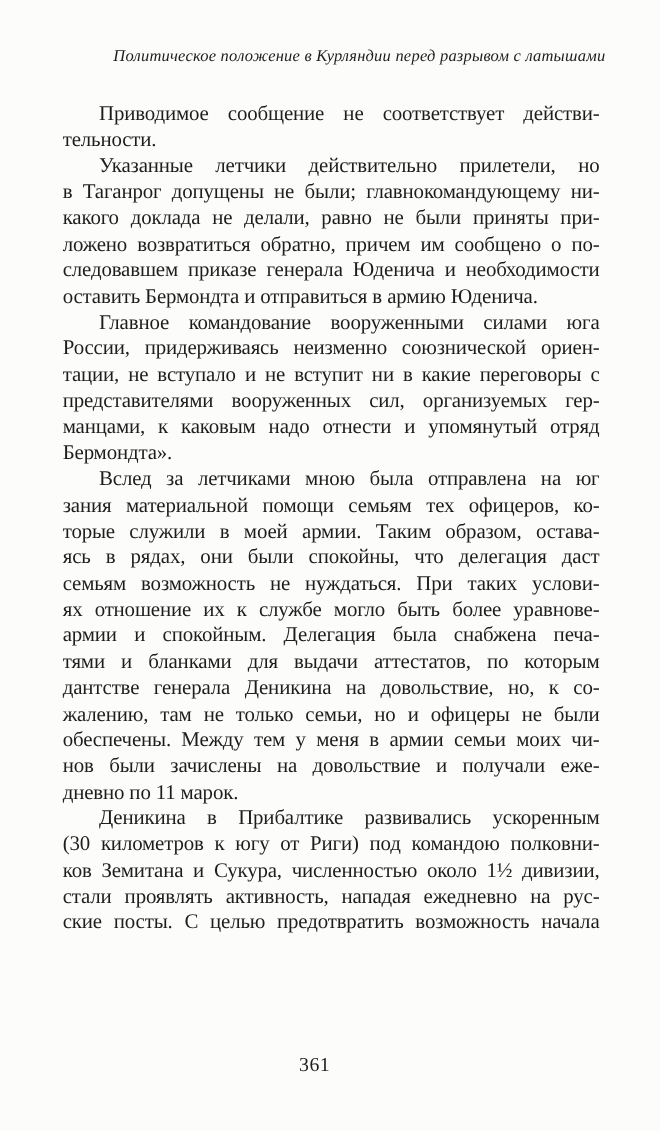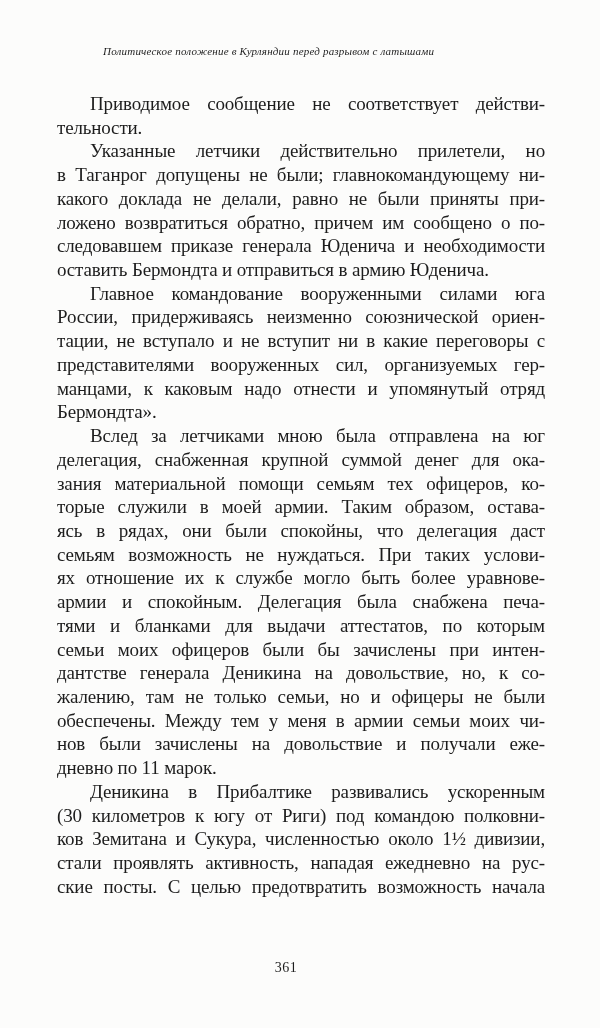--- a/index.html
+++ b/index.html
@@ -20,23 +20,23 @@
     color: var(--ink, #1d1d1d);
     font-family: "Liberation Serif", "DejaVu Serif", serif;
   }
   .running-head {
     position: absolute;
     top: 41px;
     left: 57px;
     width: 488px;
     box-sizing: border-box;
     padding-left: 46px;
-    text-align: left;
+    text-align: center;
     font-style: italic;
-    font-size: 11px;
+    font-size: 15px;
     line-height: 20px;
     letter-spacing: 0.2px;
     color: var(--ink, #222);
     white-space: nowrap;
   }
   .body-text {
     position: absolute;
     top: 92px;
     left: 57px;
     width: 488px;
@@ -55,21 +55,21 @@
   }
   .line.para-end {
     text-align-last: left;
   }
   .page-number {
     position: absolute;
     top: 956px;
     left: 0;
     width: 572px;
     text-align: center;
-    font-size: 14px;
+    font-size: 18px;
     line-height: 24px;
     letter-spacing: 0.5px;
   }
 </style>
 </head>
 <body style="background: rgb(252, 252, 251);">
 
 <div class="page" style="--paper: #fcfcfb; --ink: #1d1d1d;">
   <div class="running-head">Политическое положение в Курляндии перед разрывом с латышами</div>
 
@@ -82,29 +82,27 @@
       <div class="line">ложено возвратиться обратно, причем им сообщено о по-</div>
       <div class="line">следовавшем приказе генерала Юденича и необходимости</div>
       <div class="line para-end">оставить Бермондта и отправиться в армию Юденича.</div>
       <div class="line first">Главное командование вооруженными силами юга</div>
       <div class="line">России, придерживаясь неизменно союзнической ориен-</div>
       <div class="line">тации, не вступало и не вступит ни в какие переговоры с</div>
       <div class="line">представителями вооруженных сил, организуемых гер-</div>
       <div class="line">манцами, к каковым надо отнести и упомянутый отряд</div>
       <div class="line para-end">Бермондта».</div>
       <div class="line first">Вслед за летчиками мною была отправлена на юг</div>
-      <div class="line">делегация, снабженная крупной суммой денег для ока-</div>
       <div class="line">зания материальной помощи семьям тех офицеров, ко-</div>
       <div class="line">торые служили в моей армии. Таким образом, остава-</div>
       <div class="line">ясь в рядах, они были спокойны, что делегация даст</div>
       <div class="line">семьям возможность не нуждаться. При таких услови-</div>
       <div class="line">ях отношение их к службе могло быть более уравнове-</div>
       <div class="line">армии и спокойным. Делегация была снабжена печа-</div>
       <div class="line">тями и бланками для выдачи аттестатов, по которым</div>
-      <div class="line">семьи моих офицеров были бы зачислены при интен-</div>
       <div class="line">дантстве генерала Деникина на довольствие, но, к со-</div>
       <div class="line">жалению, там не только семьи, но и офицеры не были</div>
       <div class="line">обеспечены. Между тем у меня в армии семьи моих чи-</div>
       <div class="line">нов были зачислены на довольствие и получали еже-</div>
       <div class="line para-end">дневно по 11 марок.</div>
       <div class="line first">Деникина в Прибалтике развивались ускоренным</div>
       <div class="line">(30 километров к югу от Риги) под командою полковни-</div>
       <div class="line">ков Земитана и Сукура, численностью около 1½ дивизии,</div>
       <div class="line">стали проявлять активность, нападая ежедневно на рус-</div>
       <div class="line">ские посты. С целью предотвратить возможность начала</div>

